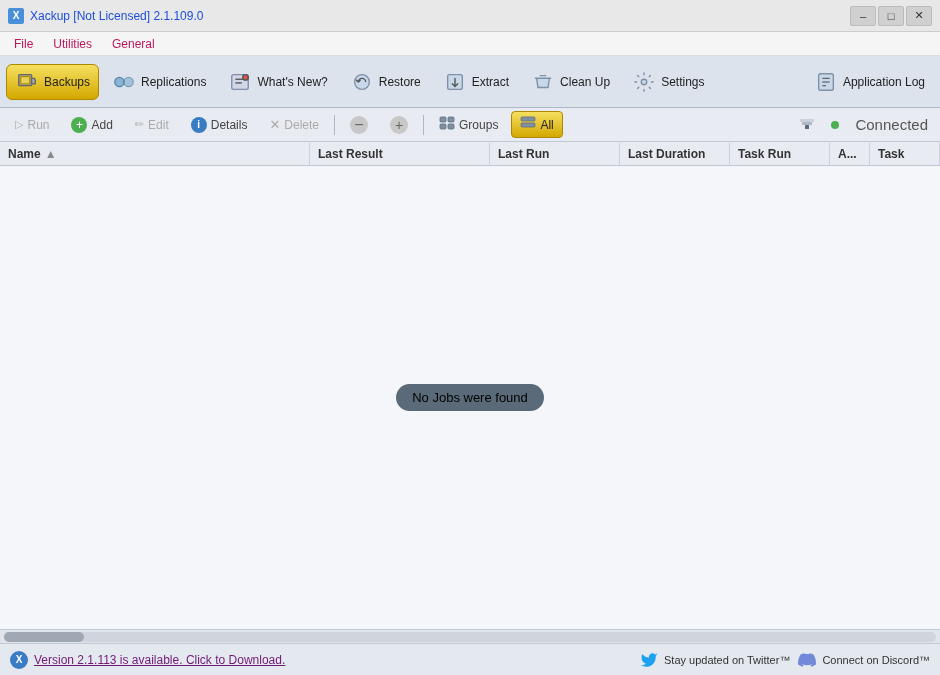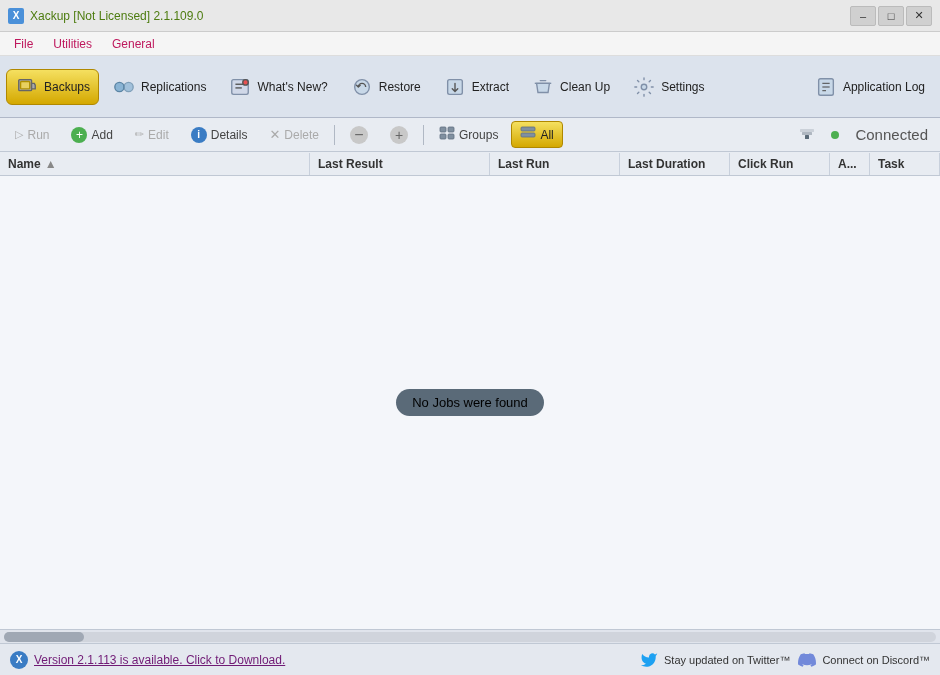--- a/index.html
+++ b/index.html
@@ -22,21 +22,21 @@
       gap: 6px;
     }
     .title-bar-icon {
       width: 16px; height: 16px;
       background: #4a90d9;
       border-radius: 2px;
       display: flex; align-items: center; justify-content: center;
       font-size: 10px; color: white; font-weight: bold;
     }
     .title-bar-text {
-      font-size: 12px; color: #4d7c0f;
+      font-size: 12px; color: #1d4ed8;
     }
     .title-bar-controls {
       display: flex; gap: 2px;
     }
     .title-btn {
       width: 26px; height: 20px;
       background: #d0d0d0;
       border: 1px solid #bbb;
       border-radius: 2px;
       display: flex; align-items: center; justify-content: center;
@@ -56,21 +56,21 @@
       padding: 2px 10px;
       cursor: pointer;
       font-size: 12px;
       color: #be185d;
       border-radius: 2px;
     }
 
     
     .nav-toolbar {
       background: #dce3ed;
-      height: 62px;
+      height: 52px;
       display: flex;
       align-items: center;
       padding: 4px 6px;
       gap: 4px;
       border-bottom: 1px solid #b0b8c8;
     }
     .nav-btn {
       display: flex;
       flex-direction: row;
       align-items: center;
@@ -423,21 +423,21 @@
 
 <div class="table-area">
   <div class="table-header">
     <div class="col-header col-name">
       <span>Name</span>
       <span style="color:#888;">▲</span>
     </div>
     <div class="col-header col-last-result">Last Result</div>
     <div class="col-header col-last-run">Last Run</div>
     <div class="col-header col-last-duration">Last Duration</div>
-    <div class="col-header col-next-run">Click Run</div>
+    <div class="col-header col-next-run">Task Run</div>
     <div class="col-header col-a">A...</div>
     <div class="col-header col-task">Task</div>
   </div>
   <div class="table-body">
     <div class="no-jobs-badge">No Jobs were found</div>
   </div>
 </div>
 
 <div class="h-scroll-area">
   <div class="h-scroll-track">

